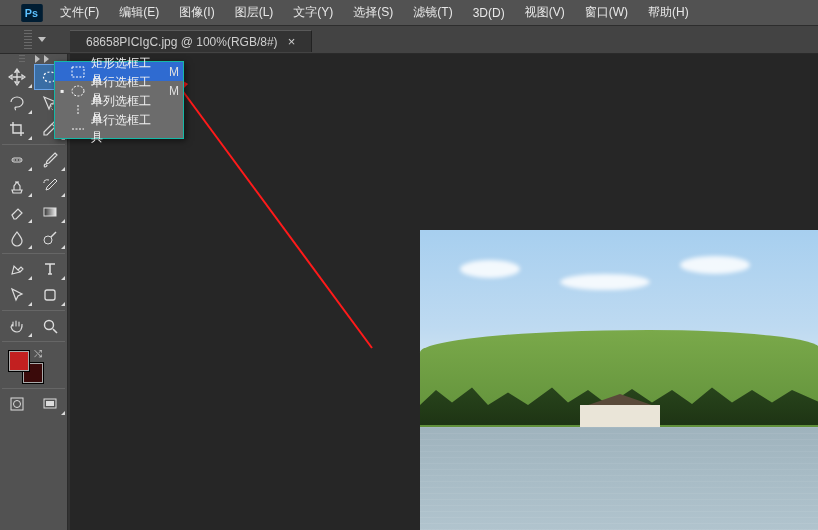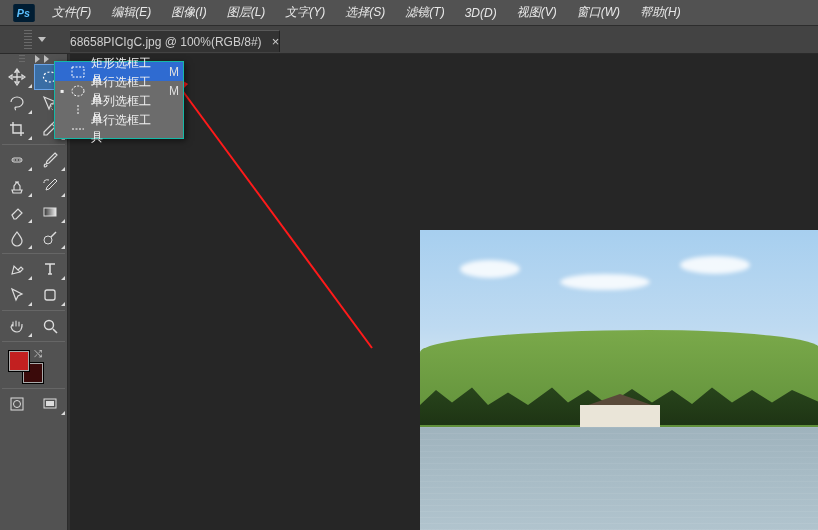--- a/index.html
+++ b/index.html
@@ -1,32 +1,32 @@
 <!DOCTYPE html>
 <html><head>
 <meta charset="utf-8">
 <style>
 * { margin:0; padding:0; box-sizing:border-box; font-family:"Microsoft YaHei","SimSun",sans-serif; font-size:12px; user-select:none; }
 body { width:818px; height:530px; background:#333333; overflow:hidden; position:relative; }
 
 
-.menubar { height:26px; background:#525252; display:flex; align-items:center; padding-left:12px; color:#e8e8e8; border-bottom:1px solid #2d2d2d;font-style:italic; }
+.menubar { height:26px; background:#525252; display:flex; align-items:center; padding-left:20px; color:#e8e8e8; border-bottom:1px solid #2d2d2d; }
 .logo { width:24px; height:18px; display:flex; align-items:center; justify-content:center; margin-right:6px; }
 .logo svg { width:22px; height:18px; }
 .menu-item { padding:0 10px; height:22px; display:flex; align-items:center; cursor:default; }
 
 
 .optbar { height:28px; background:#434343; border-bottom:1px solid #2a2a2a; display:flex; align-items:center; }
 .opt-left { width:70px; height:28px; display:flex; align-items:center; justify-content:center; }
 .hgrip { width:8px; height:20px; background:repeating-linear-gradient(to bottom,#6a6a6a 0 1px,transparent 1px 3px); margin-right:6px; }
 .tri { width:0; height:0; border-left:4px solid transparent; border-right:4px solid transparent; border-top:5px solid #c0c0c0; }
 
 
 .tabbar { margin-left:70px; height:24px; display:flex; align-items:flex-end; background:transparent; position:absolute; top:28px; }
-.tab { height:22px; background:#333333; color:#cfcfcf; display:flex; align-items:center; padding:0 0; gap:10px; border-top:1px solid #595959; border-right:1px solid #222; }
+.tab { height:22px; background:#333333; color:#cfcfcf; display:flex; align-items:center; padding:0 16px; gap:10px; border-top:1px solid #595959; border-right:1px solid #222; }
 .tab .close { color:#cfcfcf; font-size:13px; line-height:1; }
 
 
 .toolbox { position:absolute; left:0; top:54px; width:68px; bottom:0; background:#525252; border-right:1px solid #2b2b2b; }
 .toolbox-head { height:10px; display:flex; align-items:center; justify-content:center; }
 .tri-r { width:0; height:0; border-top:4px solid transparent; border-bottom:4px solid transparent; border-left:5px solid #bdbdbd; margin-left:4px; }
 .tool-grid { display:grid; grid-template-columns:1fr 1fr; }
 .tool { height:26px; display:flex; align-items:center; justify-content:center; position:relative; }
 .tool.sel { background:#3a6ea5; outline:1px solid #6aa3e6; outline-offset:-1px; }
 .tool .corner { position:absolute; right:2px; bottom:2px; width:0; height:0; border-left:4px solid transparent; border-bottom:4px solid #dcdcdc; }

